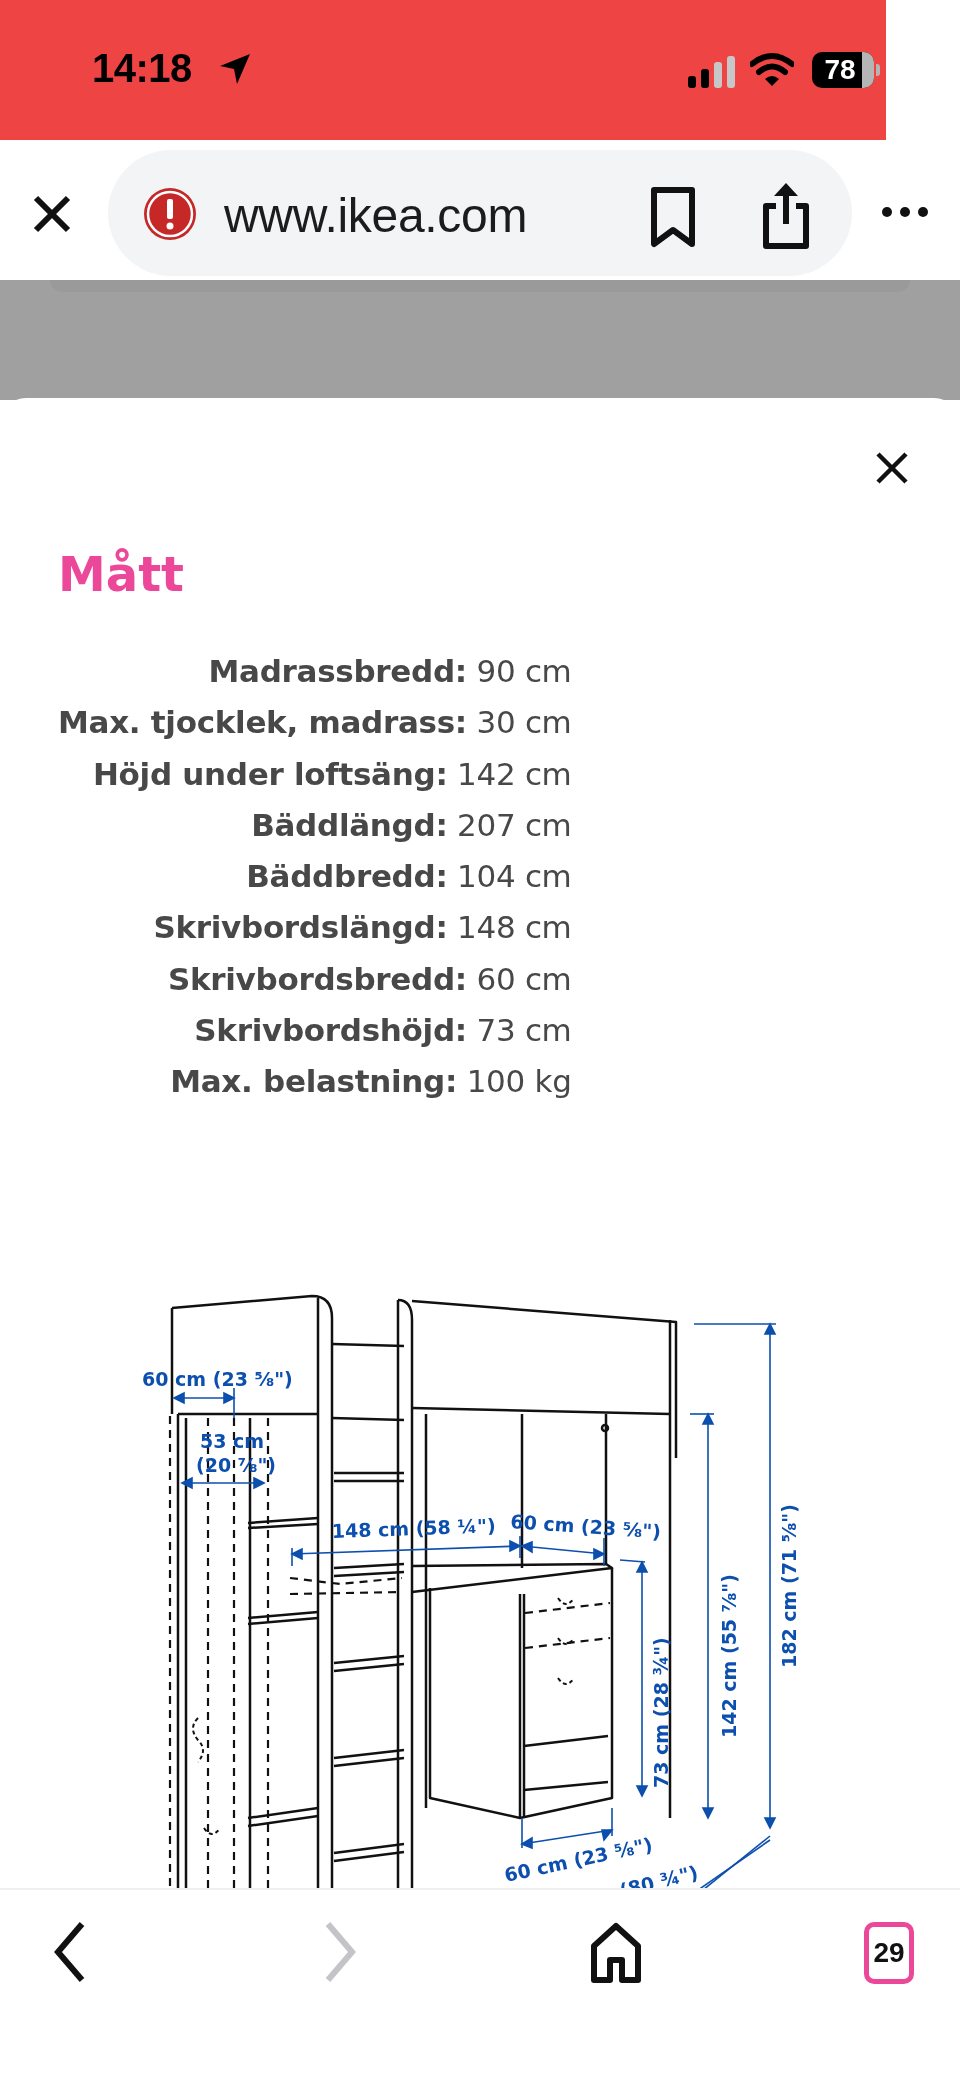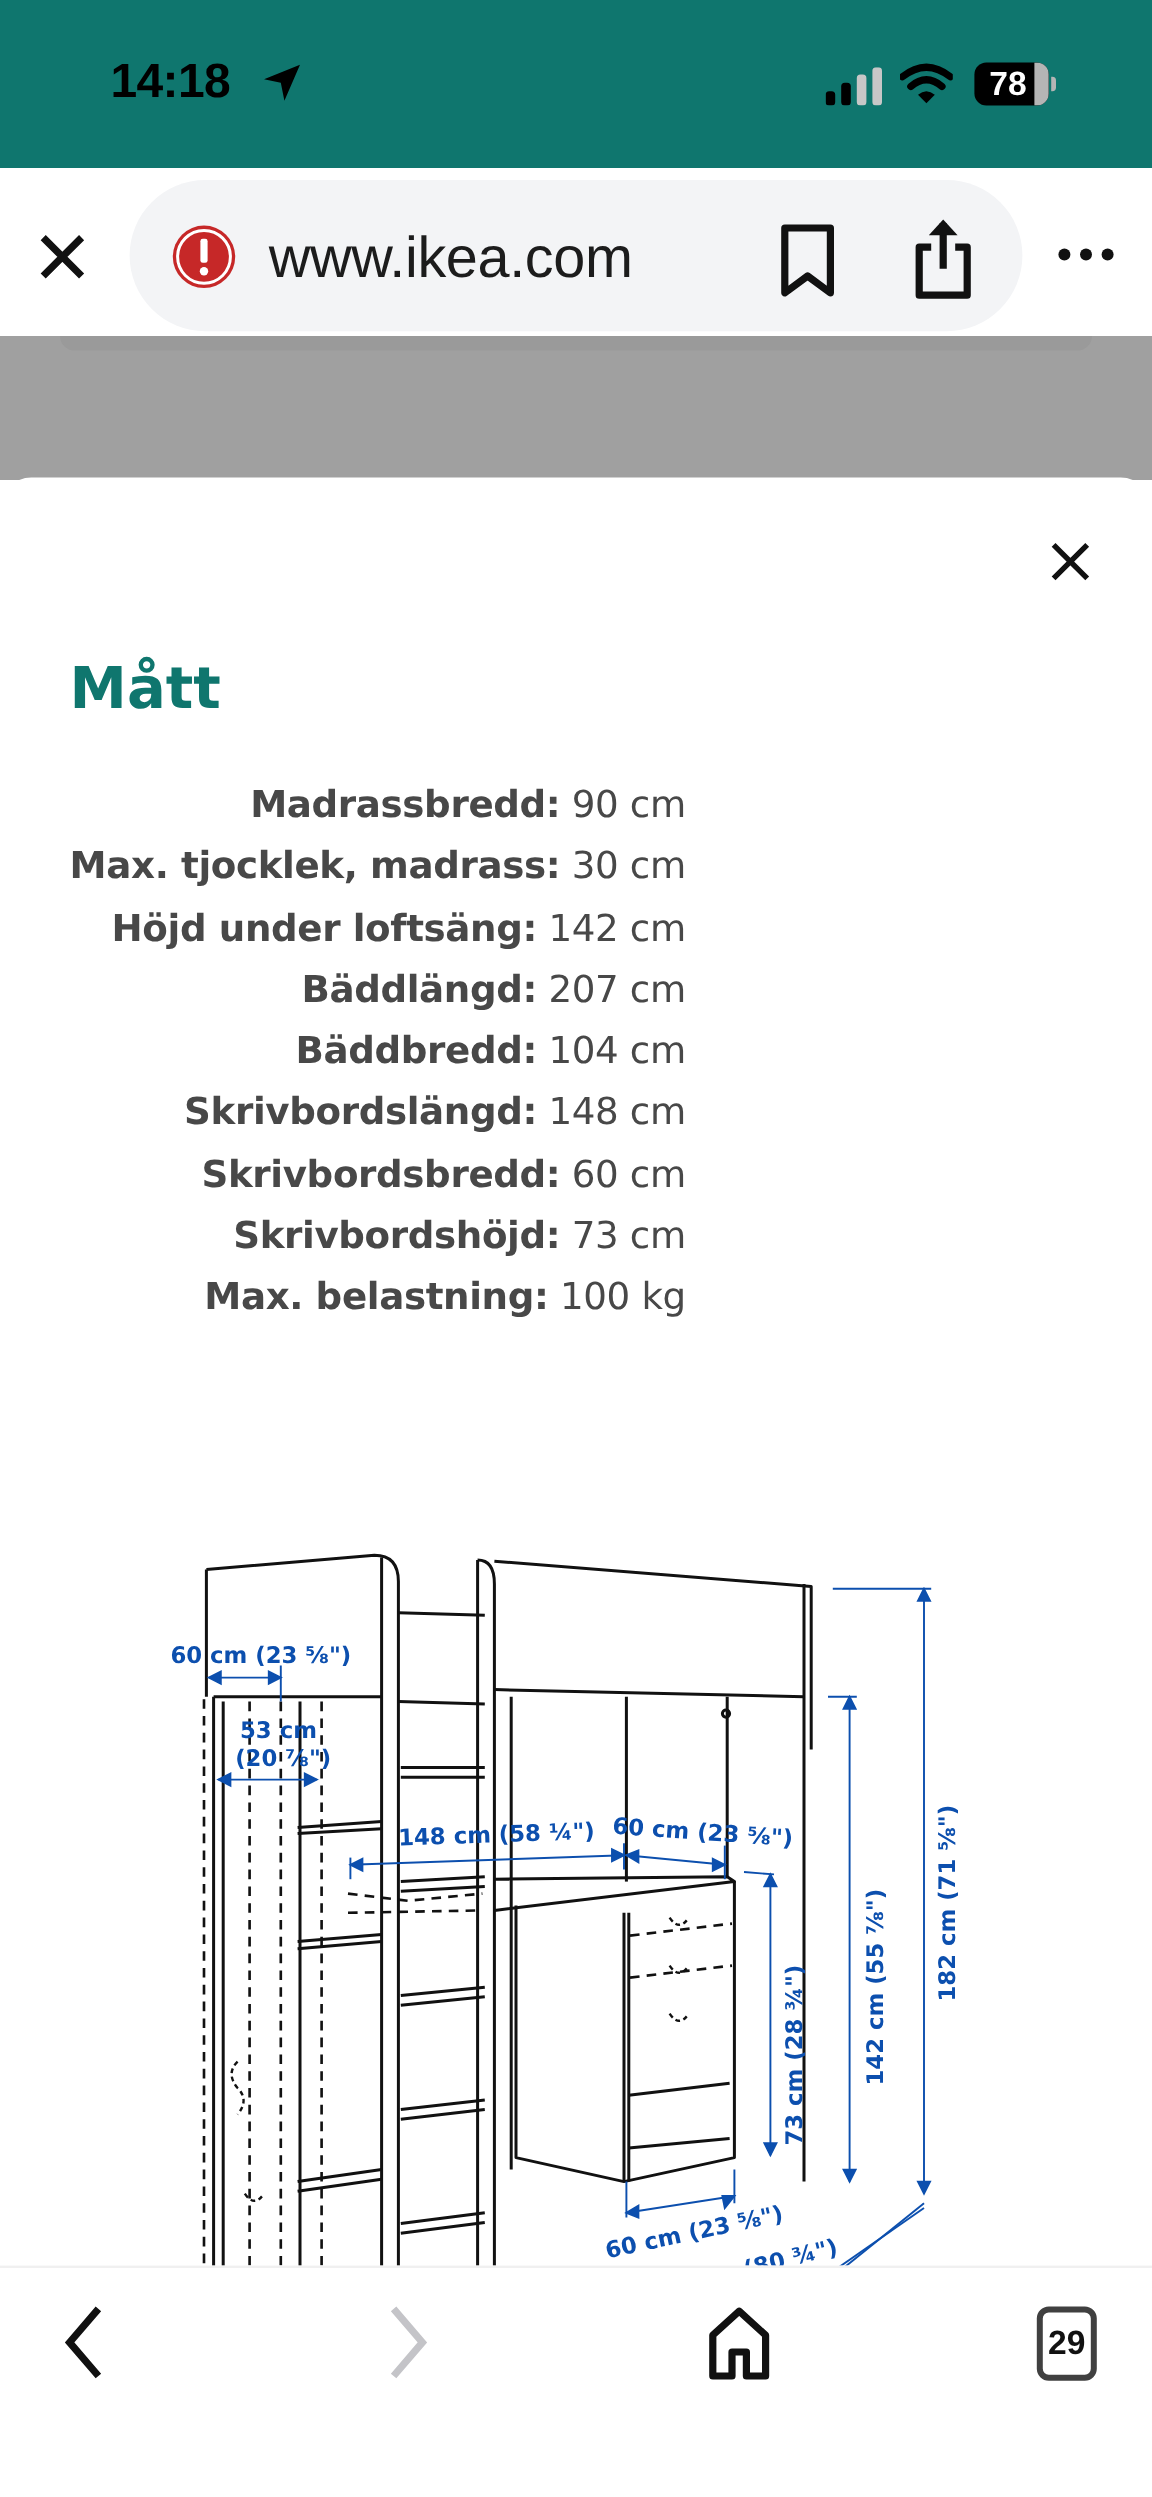--- a/index.html
+++ b/index.html
@@ -1,20 +1,20 @@
 <!DOCTYPE html>
 <html><head>
 <meta charset="utf-8">
 <style>
   * { box-sizing: border-box; margin: 0; padding: 0; }
   html, body { width: 960px; height: 2081px; overflow: hidden; background: #ffffff; }
   body { position: relative; font-family: "DejaVu Sans", "Liberation Sans", sans-serif; color: #111; }
 
   
-  .status-bar { position: absolute; left: 0; top: 0; width: 960px; height: 140px; background: #0f766e; }
+  .status-bar { position: absolute; left: 0; top: 0; width: 886px; height: 140px; background: #ef4444; }
   .status-time { position: absolute; left: 92px; top: 46px; font-family: "Liberation Sans", sans-serif; font-weight: 700; font-size: 40px; letter-spacing: -0.5px; color: #000; }
   .status-loc { position: absolute; left: 218px; top: 52px; width: 34px; height: 34px; }
   .status-signal { position: absolute; left: 688px; top: 56px; width: 48px; height: 32px; }
   .status-wifi { position: absolute; left: 750px; top: 52px; width: 44px; height: 36px; }
   .status-battery { position: absolute; left: 812px; top: 52px; width: 68px; height: 36px; }
   .battery-body { position: absolute; left: 0; top: 0; width: 62px; height: 36px; border-radius: 10px; background: #000; overflow: hidden; }
   .battery-empty { position: absolute; right: 0; top: 0; width: 12px; height: 36px; background: #b5b5b5; }
   .battery-cap { position: absolute; left: 64px; top: 12px; width: 4px; height: 12px; border-radius: 0 3px 3px 0; background: #b5b5b5; }
   .battery-text { position: absolute; left: 4px; top: 2px; width: 48px; text-align: center; font-family: "Liberation Sans", sans-serif; font-weight: 700; font-size: 28px; color: #fff; }
 
@@ -28,36 +28,36 @@
   .share-icon { position: absolute; left: 650px; top: 30px; width: 56px; height: 70px; }
   .more-icon { position: absolute; left: 880px; top: 60px; width: 50px; height: 24px; }
 
   
   .backdrop { position: absolute; left: 0; top: 280px; width: 960px; height: 120px; background: #a0a0a0; }
   .backdrop-ghost { position: absolute; left: 50px; top: 0; width: 860px; height: 12px; background: #9a9a9a; border-radius: 0 0 18px 18px; }
 
   
   .sheet { position: absolute; left: 0; top: 398px; width: 960px; height: 1490px; background: #fff; border-radius: 26px 26px 0 0; overflow: hidden; }
   .sheet-close { position: absolute; left: 874px; top: 52px; width: 36px; height: 36px; }
-  .sheet-title { position: absolute; left: 58px; top: 148px; font-family: "DejaVu Sans", sans-serif; font-weight: 700; font-size: 48px; color: #0f766e; }
+  .sheet-title { position: absolute; left: 58px; top: 148px; font-family: "DejaVu Sans", sans-serif; font-weight: 700; font-size: 48px; color: #ec4899; }
   .spec-list { position: absolute; left: 58px; top: 255px; list-style: none; }
   .spec-row { height: 51.3px; font-family: "DejaVu Sans", sans-serif; font-size: 31px; color: #484848; white-space: nowrap; letter-spacing: -0.3px; text-align: right; }
   .spec-label { font-weight: 700; }
   .spec-value { font-weight: 400; }
 
   .diagram { position: absolute; left: 0; top: 880px; width: 960px; height: 620px; }
   .dim-text { font-family: "DejaVu Sans", sans-serif; font-weight: 700; fill: #0c4fae; }
 
   
   .bottom-fade { position: absolute; left: 0; top: 1888px; width: 960px; height: 2px; background: #f0f0f0; }
   .bottom-bar { position: absolute; left: 0; top: 1890px; width: 960px; height: 191px; background: #fff; }
   .nav-back { position: absolute; left: 48px; top: 30px; width: 44px; height: 64px; }
   .nav-forward { position: absolute; left: 318px; top: 30px; width: 44px; height: 64px; }
   .nav-home { position: absolute; left: 588px; top: 32px; width: 56px; height: 62px; }
-  .nav-tabs { position: absolute; left: 864px; top: 32px; width: 50px; height: 62px; border: 5px solid #404040; border-radius: 10px; }
+  .nav-tabs { position: absolute; left: 864px; top: 32px; width: 50px; height: 62px; border: 5px solid #ec4899; border-radius: 10px; }
   .nav-tabs-count { display: block; text-align: center; font-family: "Liberation Sans", sans-serif; font-size: 28px; font-weight: 700; line-height: 52px; color: #111; }
 </style>
 </head>
 <body>
 
 <div class="status-bar">
   <span class="status-time">14:18</span>
   <svg class="status-loc" viewBox="0 0 34 34">
     <path d="M32 2 L2 14 L16 17 L19 32 Z" fill="#000"></path>
   </svg>

